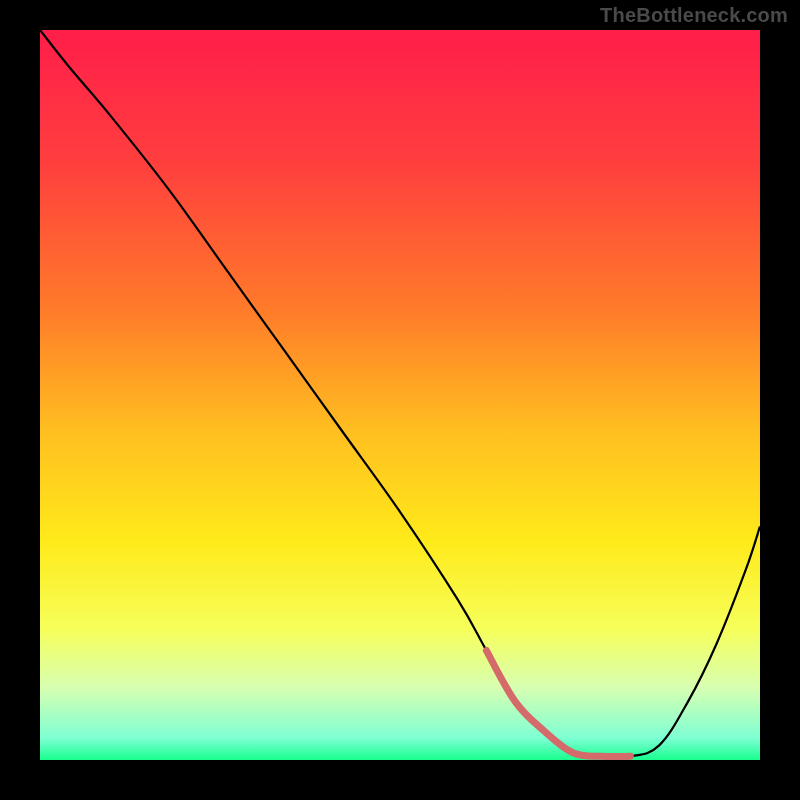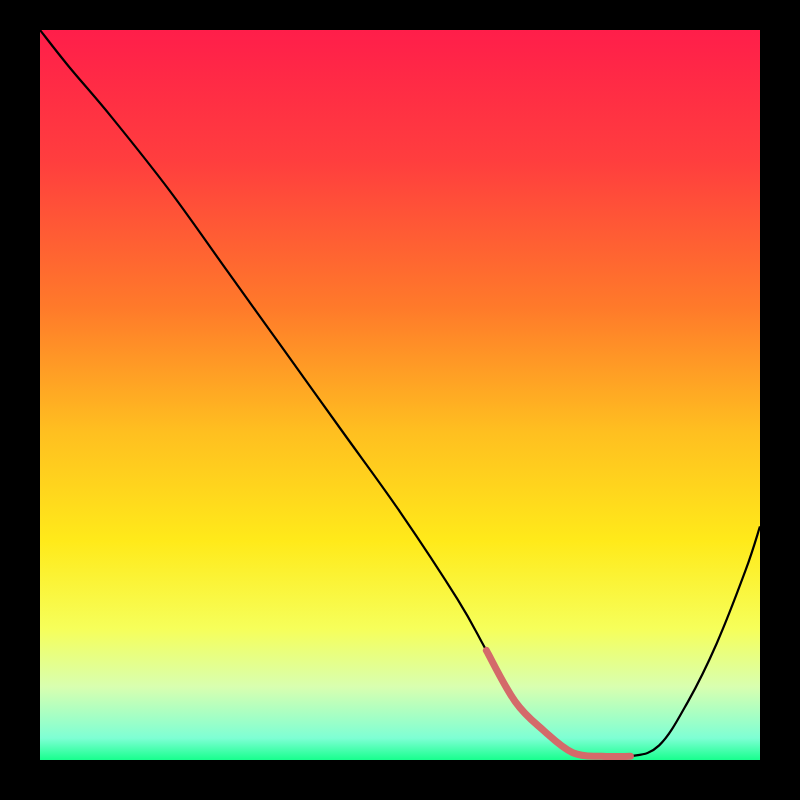--- a/index.html
+++ b/index.html
@@ -36,20 +36,21 @@
   svg.plot {
     display: block;
     width: 720px;
     height: 730px;
   }
 </style>
 </head>
 <body>
 
 <div class="outer">
+  <div class="watermark">TheBottleneck.com</div>
 
   <div class="plot-wrap">
     <svg class="plot" viewBox="0 0 720 730" preserveAspectRatio="none">
       <defs>
         <linearGradient id="bg-grad" x1="0" y1="0" x2="0" y2="1">
             <stop offset="0%" stop-color="#ff1e4a"></stop>
             <stop offset="18%" stop-color="#ff3e3e"></stop>
             <stop offset="38%" stop-color="#ff7a2a"></stop>
             <stop offset="55%" stop-color="#ffbf20"></stop>
             <stop offset="70%" stop-color="#ffea1a"></stop>

